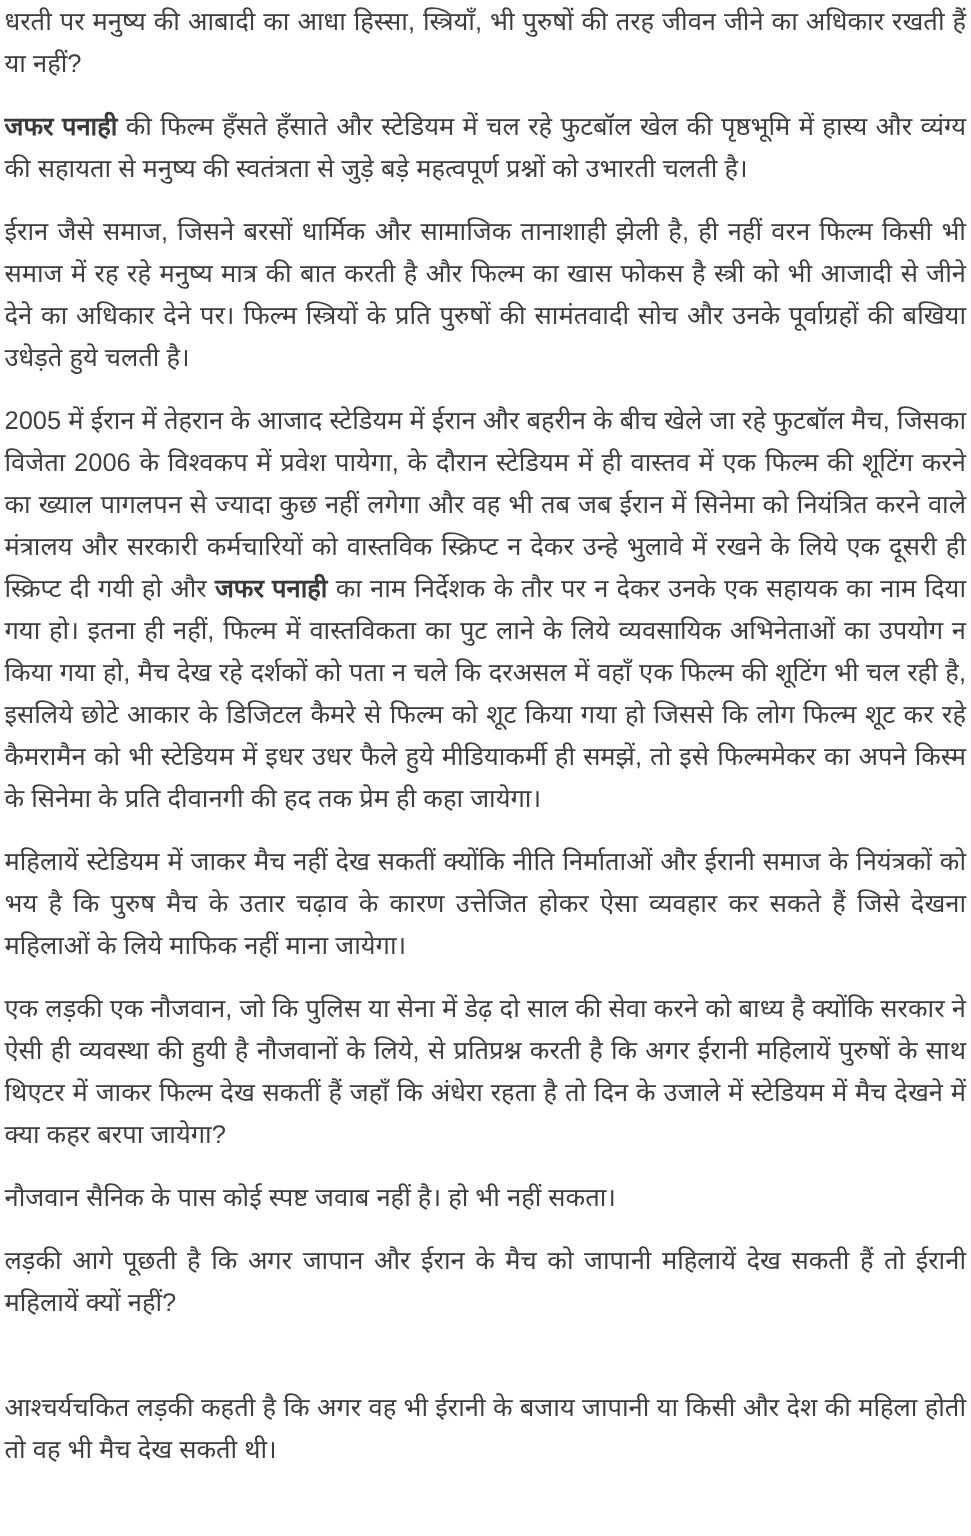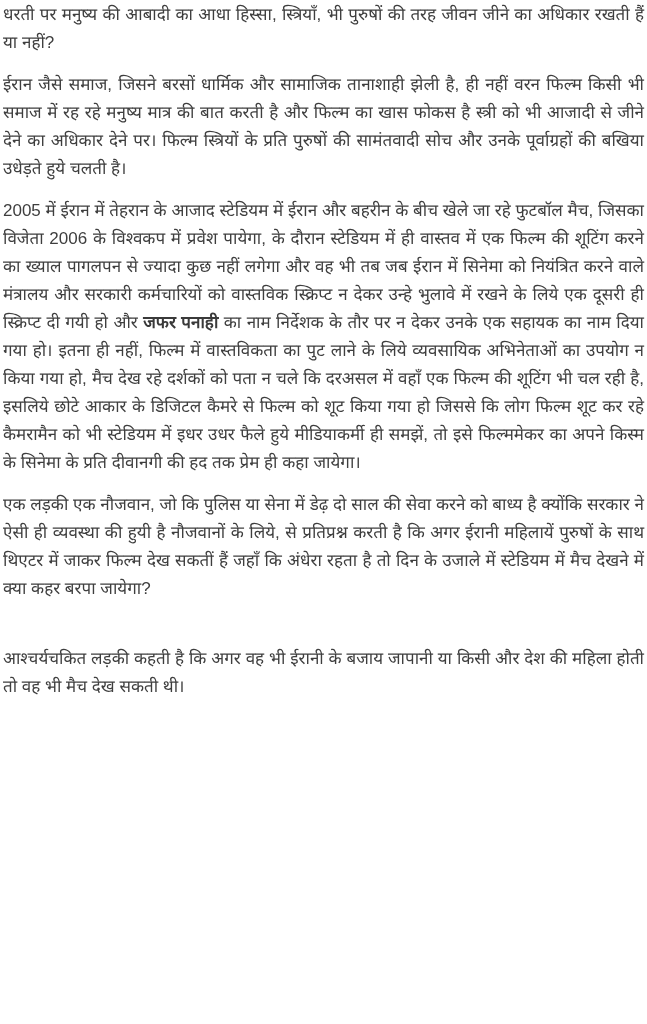--- a/index.html
+++ b/index.html
@@ -29,18 +29,22 @@
     font-weight: bold;
     color: #3a3a3a;
   }
 </style>
 </head>
 <body>
 
 <main class="article">
   <div id="paragraphs">
       <p><span>धरती पर मनुष्य की आबादी का आधा हिस्सा, स्त्रियाँ, भी पुरुषों की तरह जीवन जीने का अधिकार रखती हैं या नहीं?</span></p>
+      <p><strong>जफर पनाही</strong><span> की फिल्म हँसते हँसाते और स्टेडियम में चल रहे फुटबॉल खेल की पृष्ठभूमि में हास्य और व्यंग्य की सहायता से मनुष्य की स्वतंत्रता से जुड़े बड़े महत्वपूर्ण प्रश्नों को उभारती चलती है।</span></p>
       <p><span>ईरान जैसे समाज, जिसने बरसों धार्मिक और सामाजिक तानाशाही झेली है, ही नहीं वरन फिल्म किसी भी समाज में रह रहे मनुष्य मात्र की बात करती है और फिल्म का खास फोकस है स्त्री को भी आजादी से जीने देने का अधिकार देने पर। फिल्म स्त्रियों के प्रति पुरुषों की सामंतवादी सोच और उनके पूर्वाग्रहों की बखिया उधेड़ते हुये चलती है।</span></p>
       <p><span>2005 में ईरान में तेहरान के आजाद स्टेडियम में ईरान और बहरीन के बीच खेले जा रहे फुटबॉल मैच, जिसका विजेता 2006 के विश्वकप में प्रवेश पायेगा, के दौरान स्टेडियम में ही वास्तव में एक फिल्म की शूटिंग करने का ख्याल पागलपन से ज्यादा कुछ नहीं लगेगा और वह भी तब जब ईरान में सिनेमा को नियंत्रित करने वाले मंत्रालय और सरकारी कर्मचारियों को वास्तविक स्क्रिप्ट न देकर उन्हे भुलावे में रखने के लिये एक दूसरी ही स्क्रिप्ट दी गयी हो और </span><strong>जफर पनाही</strong><span> का नाम निर्देशक के तौर पर न देकर उनके एक सहायक का नाम दिया गया हो। इतना ही नहीं, फिल्म में वास्तविकता का पुट लाने के लिये व्यवसायिक अभिनेताओं का उपयोग न किया गया हो, मैच देख रहे दर्शकों को पता न चले कि दरअसल में वहाँ एक फिल्म की शूटिंग भी चल रही है, इसलिये छोटे आकार के डिजिटल कैमरे से फिल्म को शूट किया गया हो जिससे कि लोग फिल्म शूट कर रहे कैमरामैन को भी स्टेडियम में इधर उधर फैले हुये मीडियाकर्मी ही समझें, तो इसे फिल्ममेकर का अपने किस्म के सिनेमा के प्रति दीवानगी की हद तक प्रेम ही कहा जायेगा।</span></p>
+      <p><span>महिलायें स्टेडियम में जाकर मैच नहीं देख सकतीं क्योंकि नीति निर्माताओं और ईरानी समाज के नियंत्रकों को भय है कि पुरुष मैच के उतार चढ़ाव के कारण उत्तेजित होकर ऐसा व्यवहार कर सकते हैं जिसे देखना महिलाओं के लिये माफिक नहीं माना जायेगा।</span></p>
       <p><span>एक लड़की एक नौजवान, जो कि पुलिस या सेना में डेढ़ दो साल की सेवा करने को बाध्य है क्योंकि सरकार ने ऐसी ही व्यवस्था की हुयी है नौजवानों के लिये, से प्रतिप्रश्न करती है कि अगर ईरानी महिलायें पुरुषों के साथ थिएटर में जाकर फिल्म देख सकतीं हैं जहाँ कि अंधेरा रहता है तो दिन के उजाले में स्टेडियम में मैच देखने में क्या कहर बरपा जायेगा?</span></p>
+      <p><span>नौजवान सैनिक के पास कोई स्पष्ट जवाब नहीं है। हो भी नहीं सकता।</span></p>
+      <p><span>लड़की आगे पूछती है कि अगर जापान और ईरान के मैच को जापानी महिलायें देख सकती हैं तो ईरानी महिलायें क्यों नहीं?</span></p>
       <p><br><span>आश्चर्यचकित लड़की कहती है कि अगर वह भी ईरानी के बजाय जापानी या किसी और देश की महिला होती तो वह भी मैच देख सकती थी।</span></p>
     </div>
 </main>
 
 </body></html>

